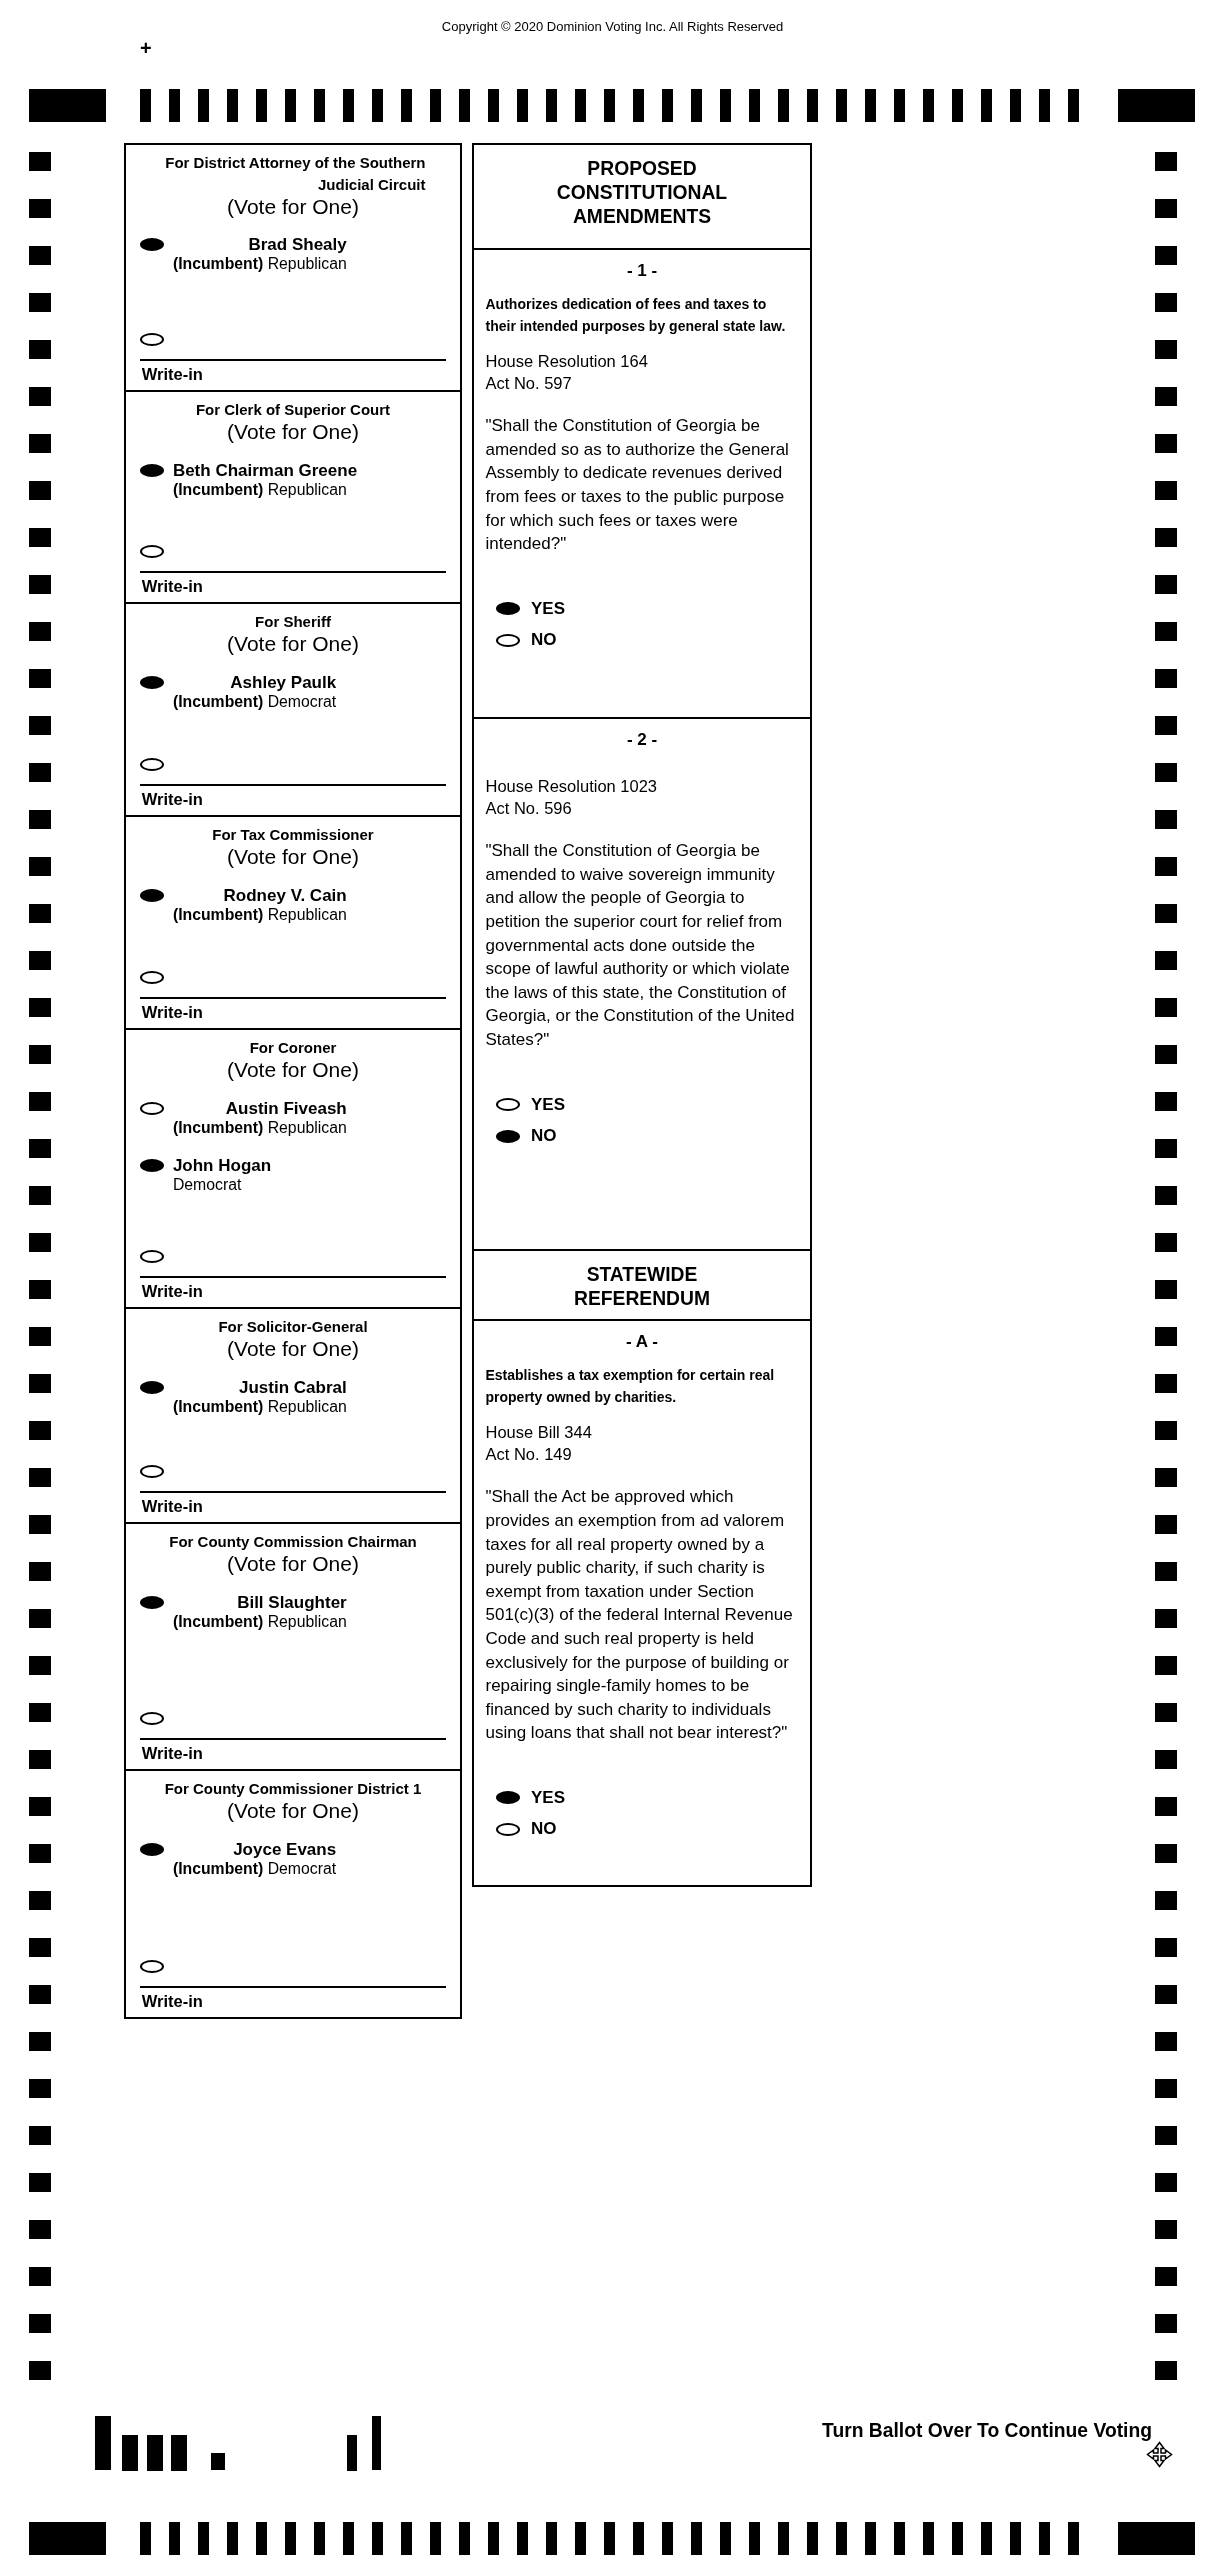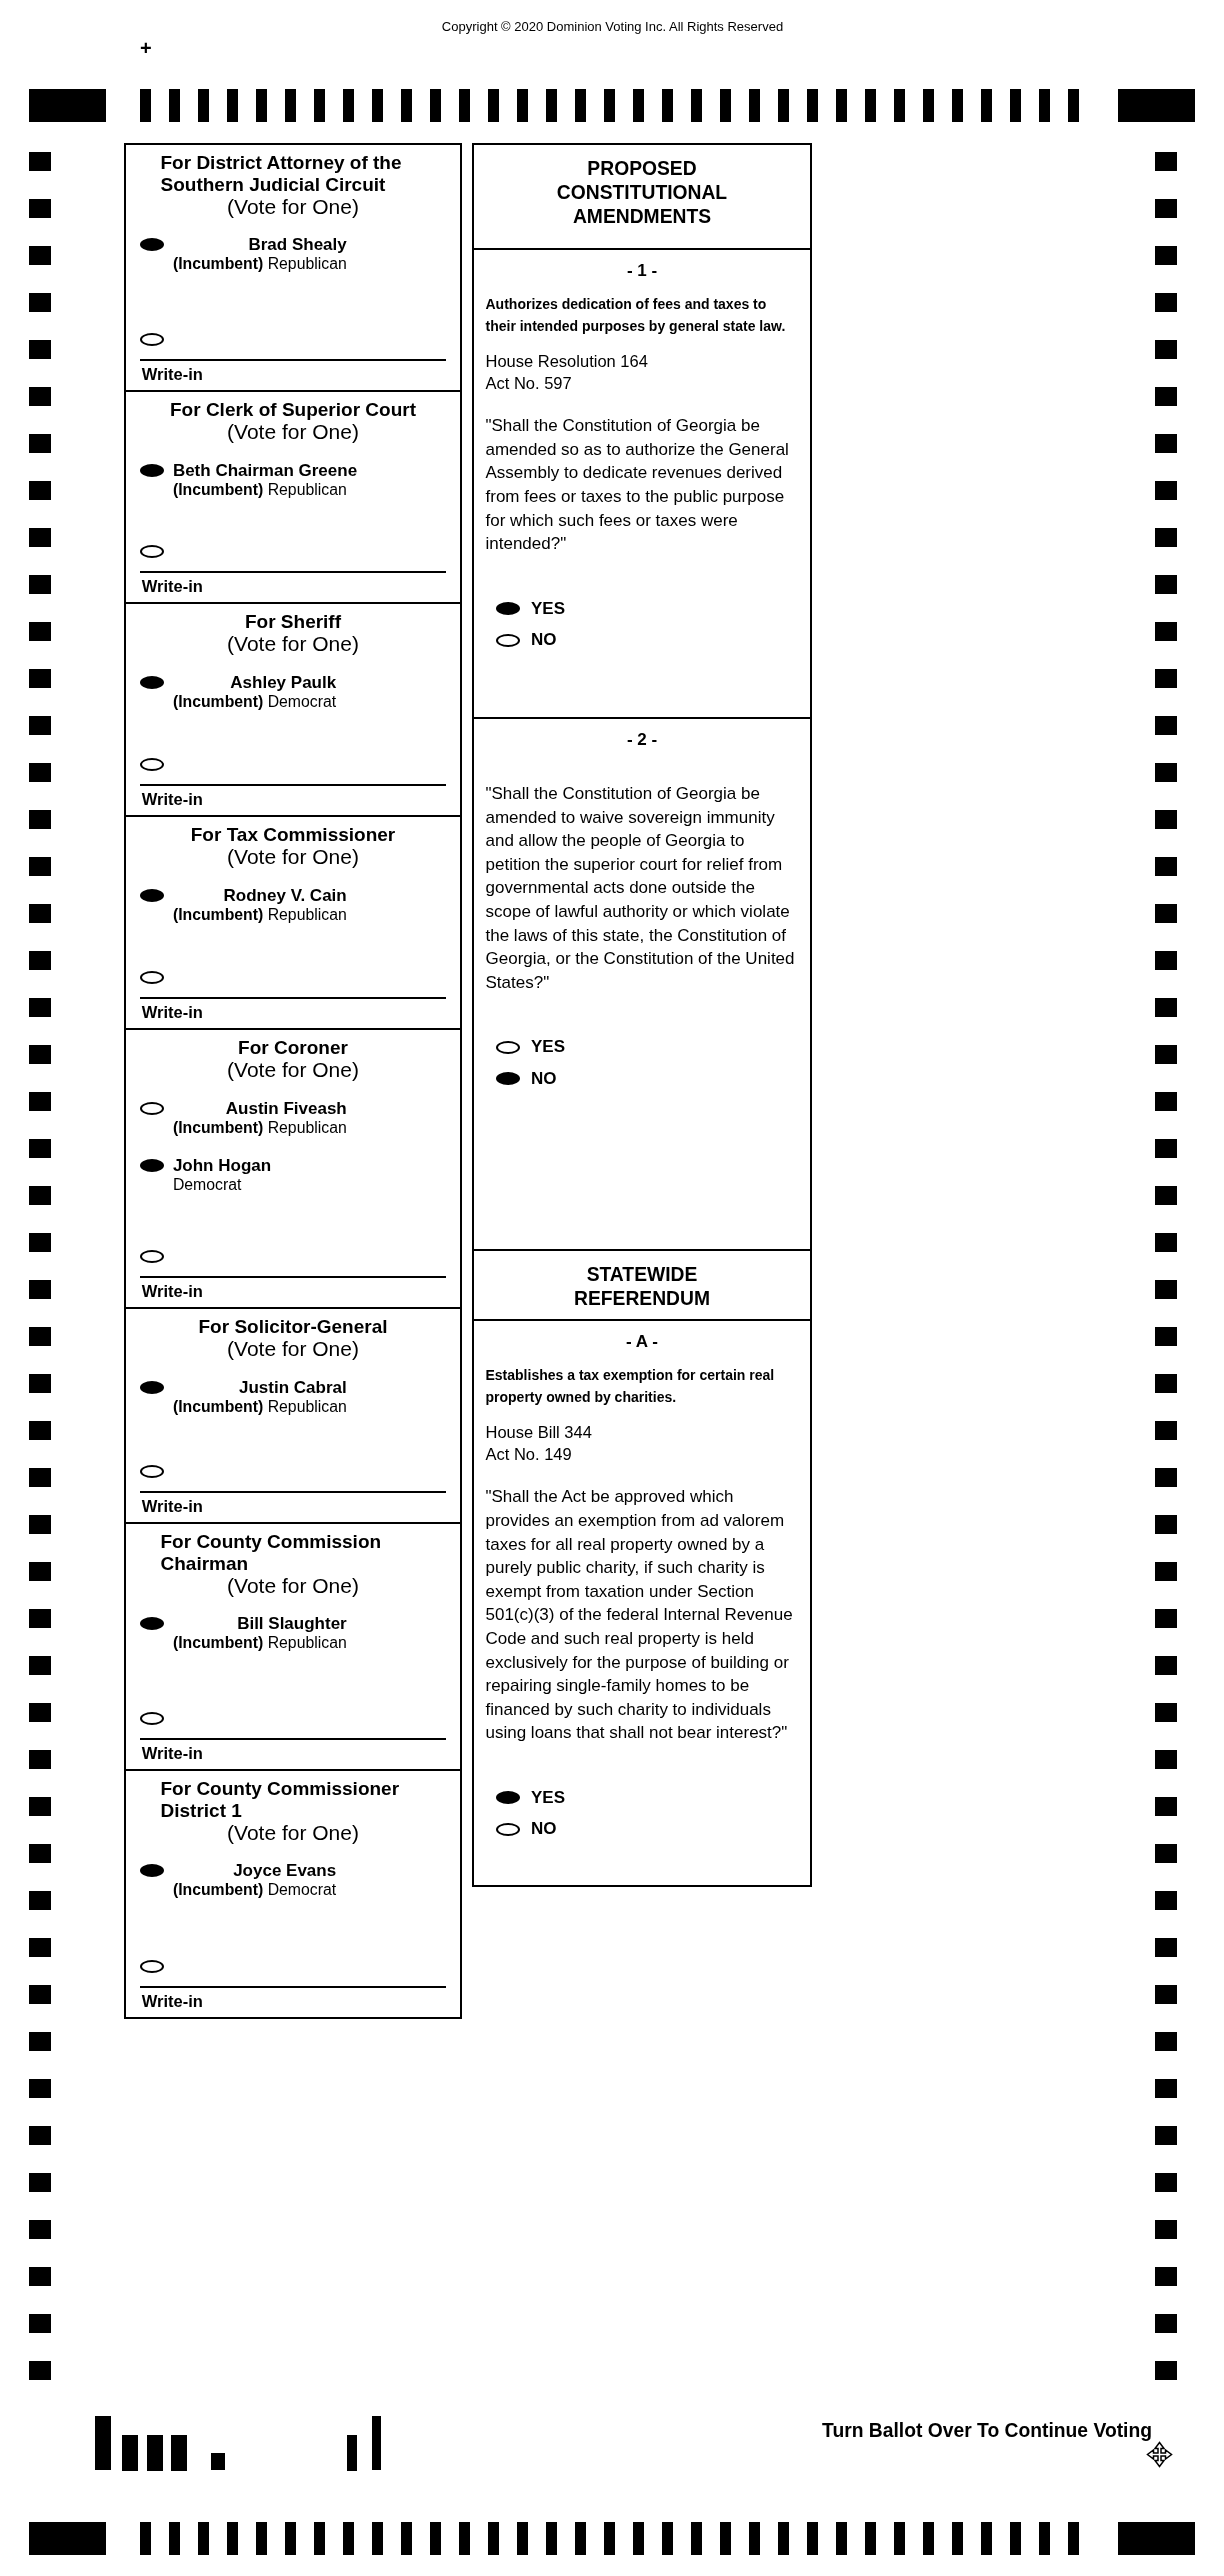--- a/index.html
+++ b/index.html
@@ -39,21 +39,21 @@
   .ballot-left {
     position: absolute; left: 124px; top: 143px; width: 338px;
     border: 2.1px solid #000; background: #fff;
   }
   .contest {
     display: flex; flex-direction: column;
     padding: 7.2px 10px 0 10px;
     border-bottom: 2.1px solid #000;
   }
   .contest:last-child { border-bottom: none; }
-  .c-title { font-weight: bold; font-size: 19px; line-height: 21.5px; text-align: left; max-width: 265px; margin: 0 auto; }
+  .c-title { font-weight: bold; font-size: 15px; line-height: 21.5px; text-align: right; max-width: 265px; margin: 0 auto; }
   .c-inst { font-size: 21px; line-height: 20px; text-align: center; margin-top: 1.4px; }
   .cand { display: flex; align-items: flex-start; margin-top: 18.6px; padding-left: 4.3px; }
   .bubble {
     flex: 0 0 auto; width: 24px; height: 13px;
     border: 2.1px solid #000; border-radius: 50%;
     background: #fff; margin-top: 2.9px;
   }
   .bubble[data-filled="true"] { background: #000; }
   .cand-text { margin-left: 8.6px; }
   .cand-name { font-weight: bold; font-size: 17px; line-height: 20px; text-align: right; }
@@ -284,20 +284,24 @@
       </div>
       <div class="choice">
         <span class="bubble" data-filled="false"></span>
         <span class="choice-label">NO</span>
       </div>
     </div>
   </section>
 
   <section class="rc-section measure" style="min-height:532px">
     <div class="m-number">- 2 -</div>
+    <div class="m-refs">
+      <div>House Resolution 1023</div>
+      <div>Act No. 596</div>
+    </div>
     <div class="m-question">"Shall the Constitution of Georgia be amended to waive sovereign immunity and allow the people of Georgia to petition the superior court for relief from governmental acts done outside the scope of lawful authority or which violate the laws of this state, the Constitution of Georgia, or the Constitution of the United States?"</div>
     <div class="m-choices">
       <div class="choice">
         <span class="bubble" data-filled="false"></span>
         <span class="choice-label">YES</span>
       </div>
       <div class="choice">
         <span class="bubble" data-filled="true"></span>
         <span class="choice-label">NO</span>
       </div>

